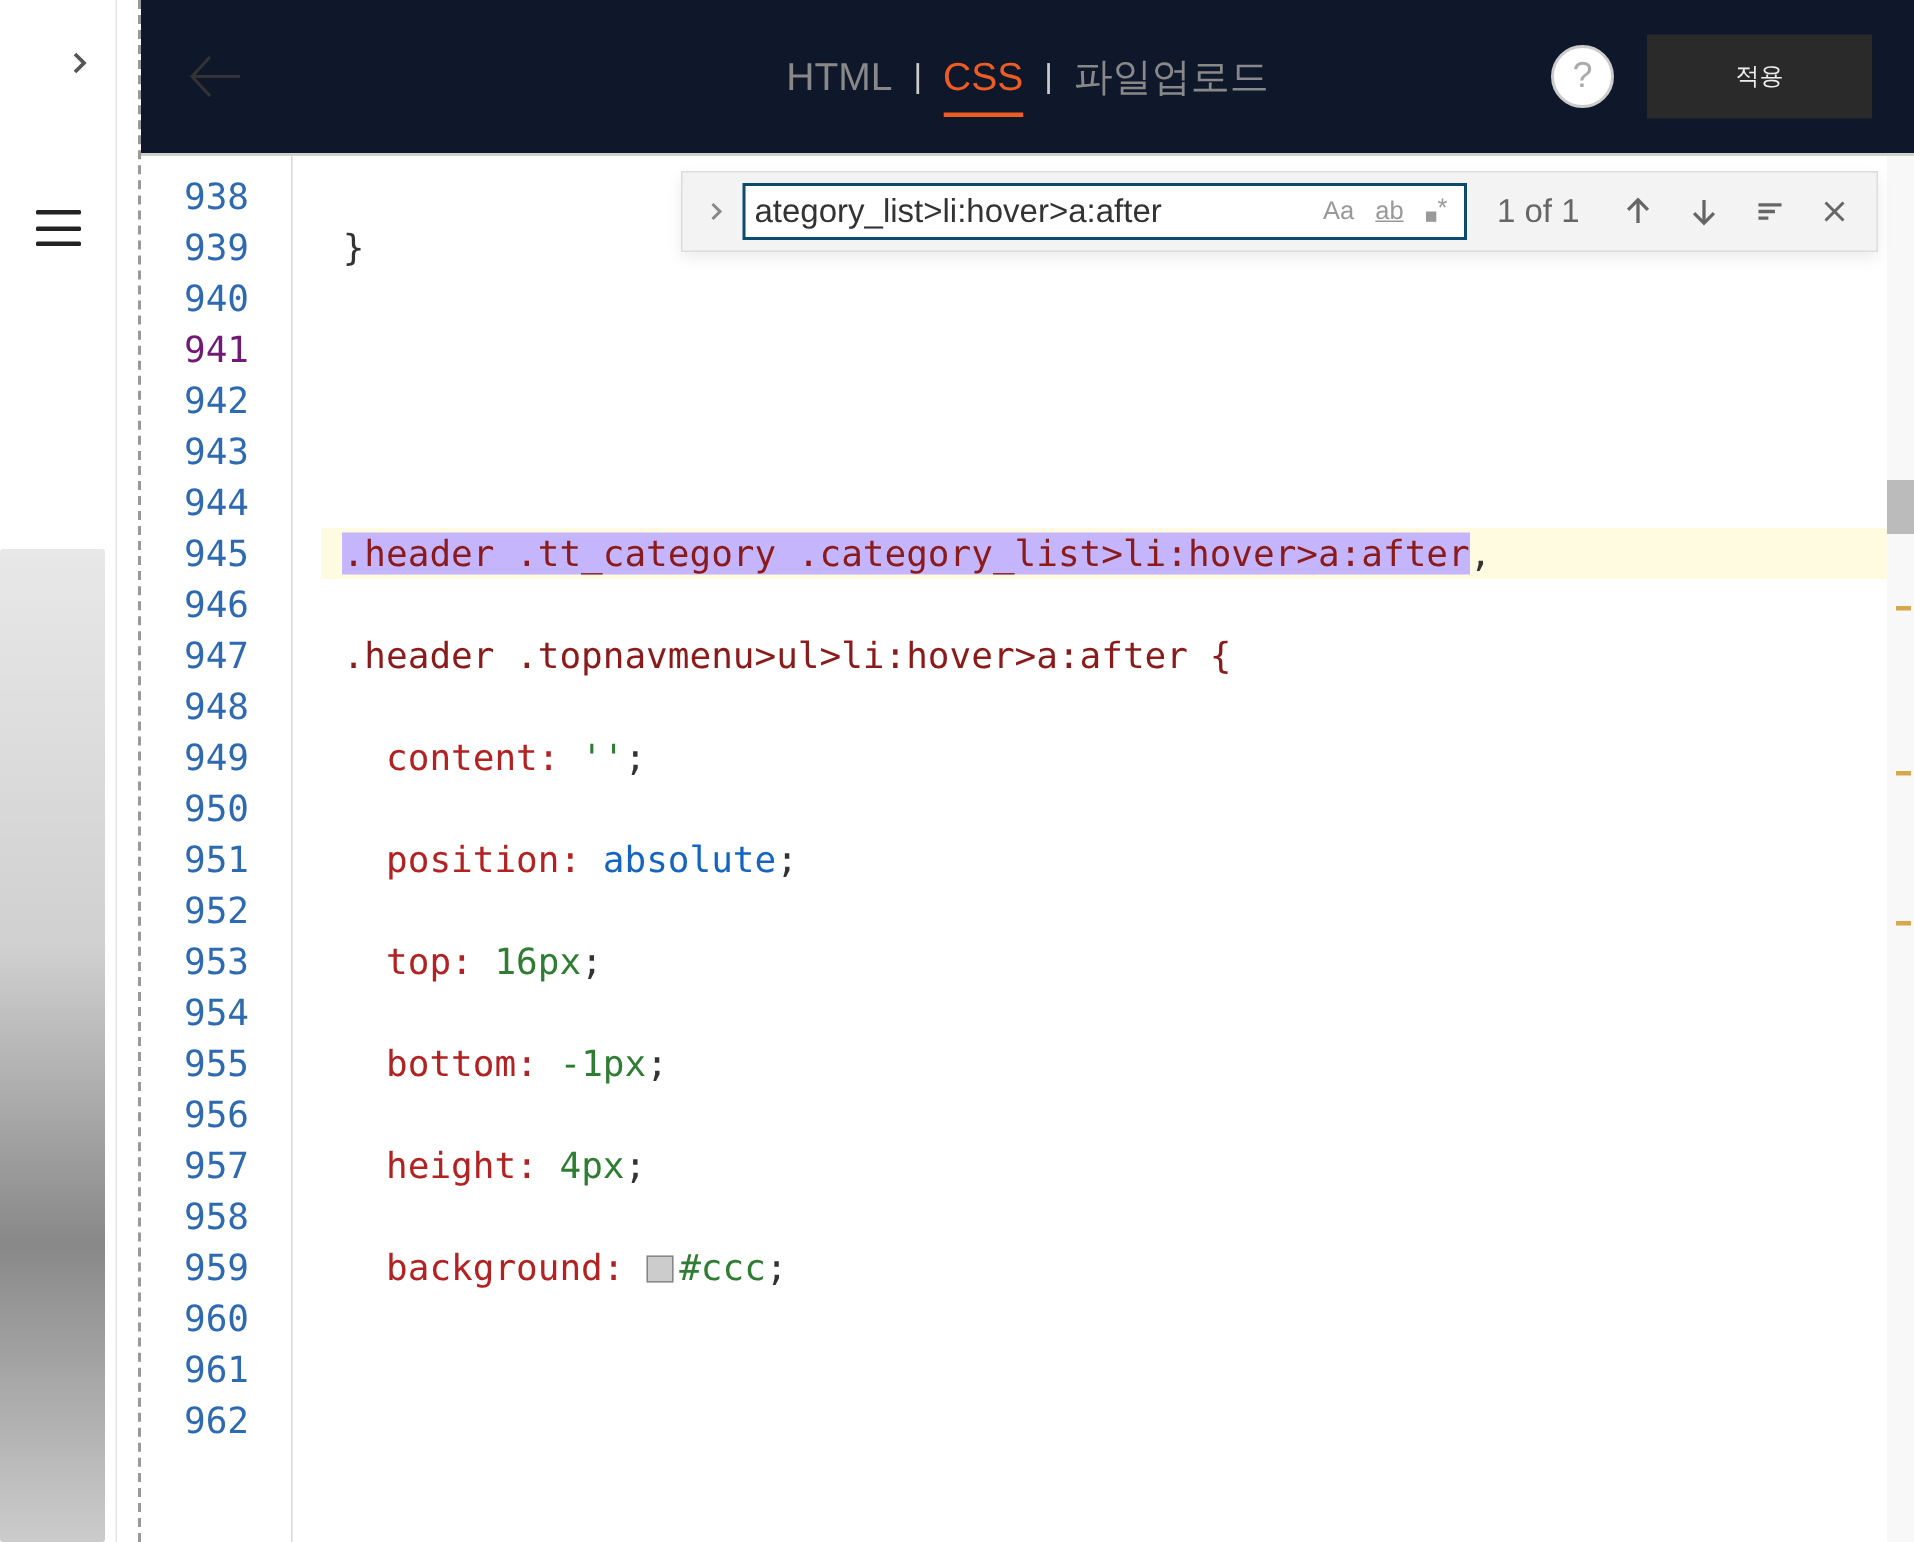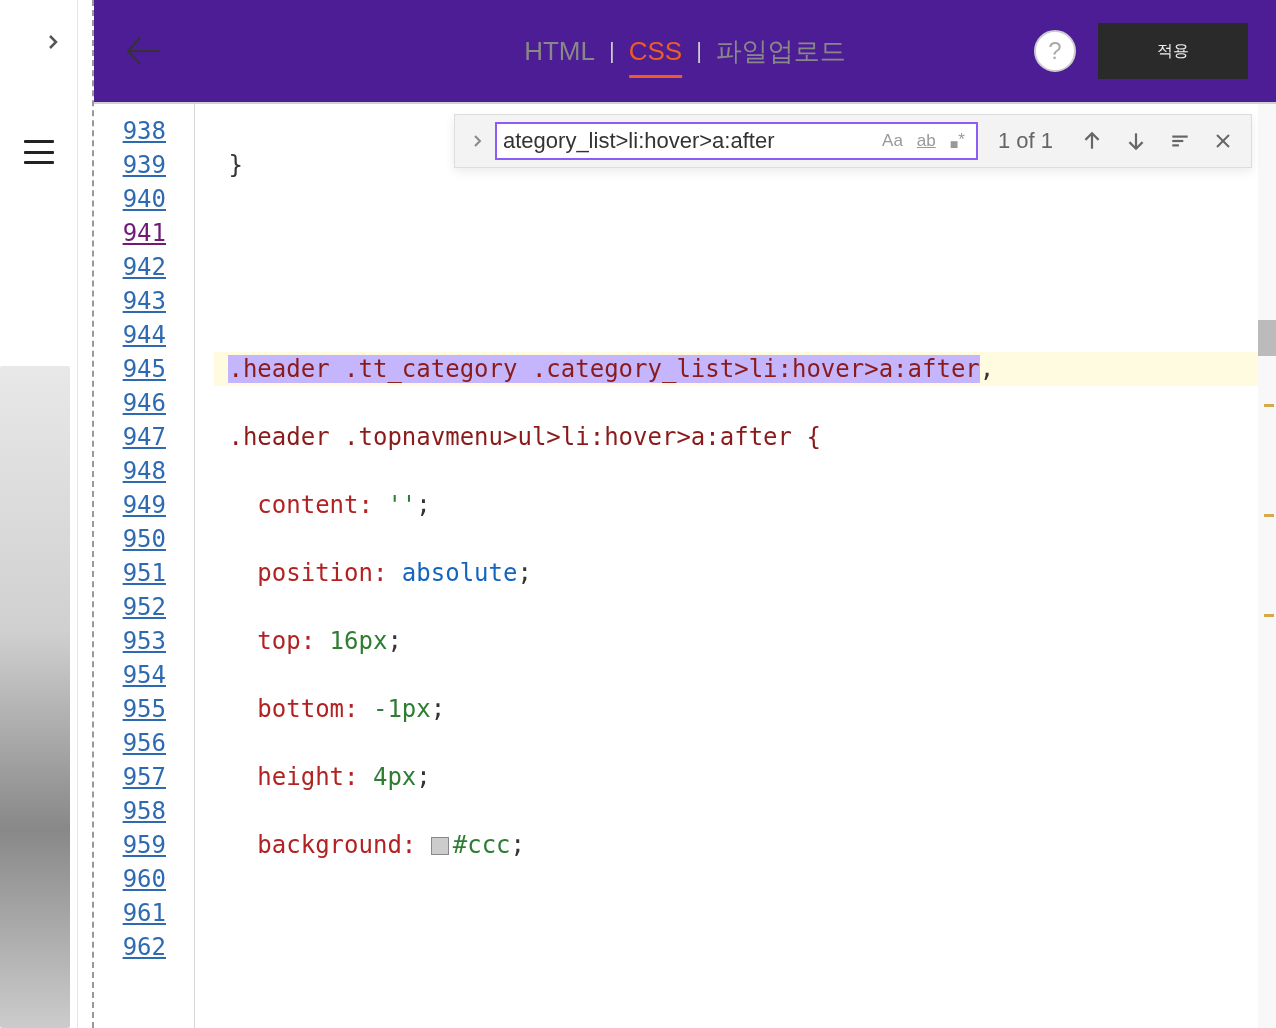--- a/index.html
+++ b/index.html
@@ -50,21 +50,21 @@
   border-right: 2px dashed #999;
 }
 .main {
   position: absolute;
   left: 94px; top: 0;
   right: 0; bottom: 0;
   display: flex; flex-direction: column;
 }
 .toolbar {
   height: 104px;
-  background: #4c1d95;
+  background: #0f172a;
   border-bottom: 2px solid #d0d0d0;
   display: flex;
   align-items: center;
   padding: 0 28px;
   position: relative;
 }
 .back-arrow {
   width: 42px; height: 42px;
   color: #333;
   cursor: pointer;
@@ -126,21 +126,21 @@
   width: 100px;
   padding-top: 10px;
   text-align: right;
   background: #fff;
   color: #2e6ab1;
   font-family: "Menlo", "Consolas", monospace;
   font-size: 24px;
   line-height: 34px;
   padding-right: 28px;
 }
-.gutter .ln { height: 34px; text-decoration: underline; }
+.gutter .ln { height: 34px; }
 .gutter .ln.hl { color: #701a75; font-weight: 500; }
 .fold-guide {
   width: 12px;
   border-left: 1px solid #d8d8d8;
 }
 .code {
   flex: 1;
   padding-top: 10px;
   font-family: "Menlo", "Consolas", monospace;
   font-size: 24px;
@@ -177,21 +177,21 @@
   display: flex;
   align-items: center;
   padding: 0 10px;
   gap: 6px;
   z-index: 10;
 }
 .find-toggle { color: #888; font-size: 20px; cursor: pointer; padding: 0 4px; }
 .find-input-wrap {
   flex: 1;
   height: 38px;
-  border: 2px solid #8b5cf6;
+  border: 2px solid #0c4a6e;
   background: #fff;
   display: flex; align-items: center;
   padding: 0 6px;
   gap: 4px;
 }
 .find-input {
   flex: 1;
   border: none;
   outline: none;
   font-size: 22px;

